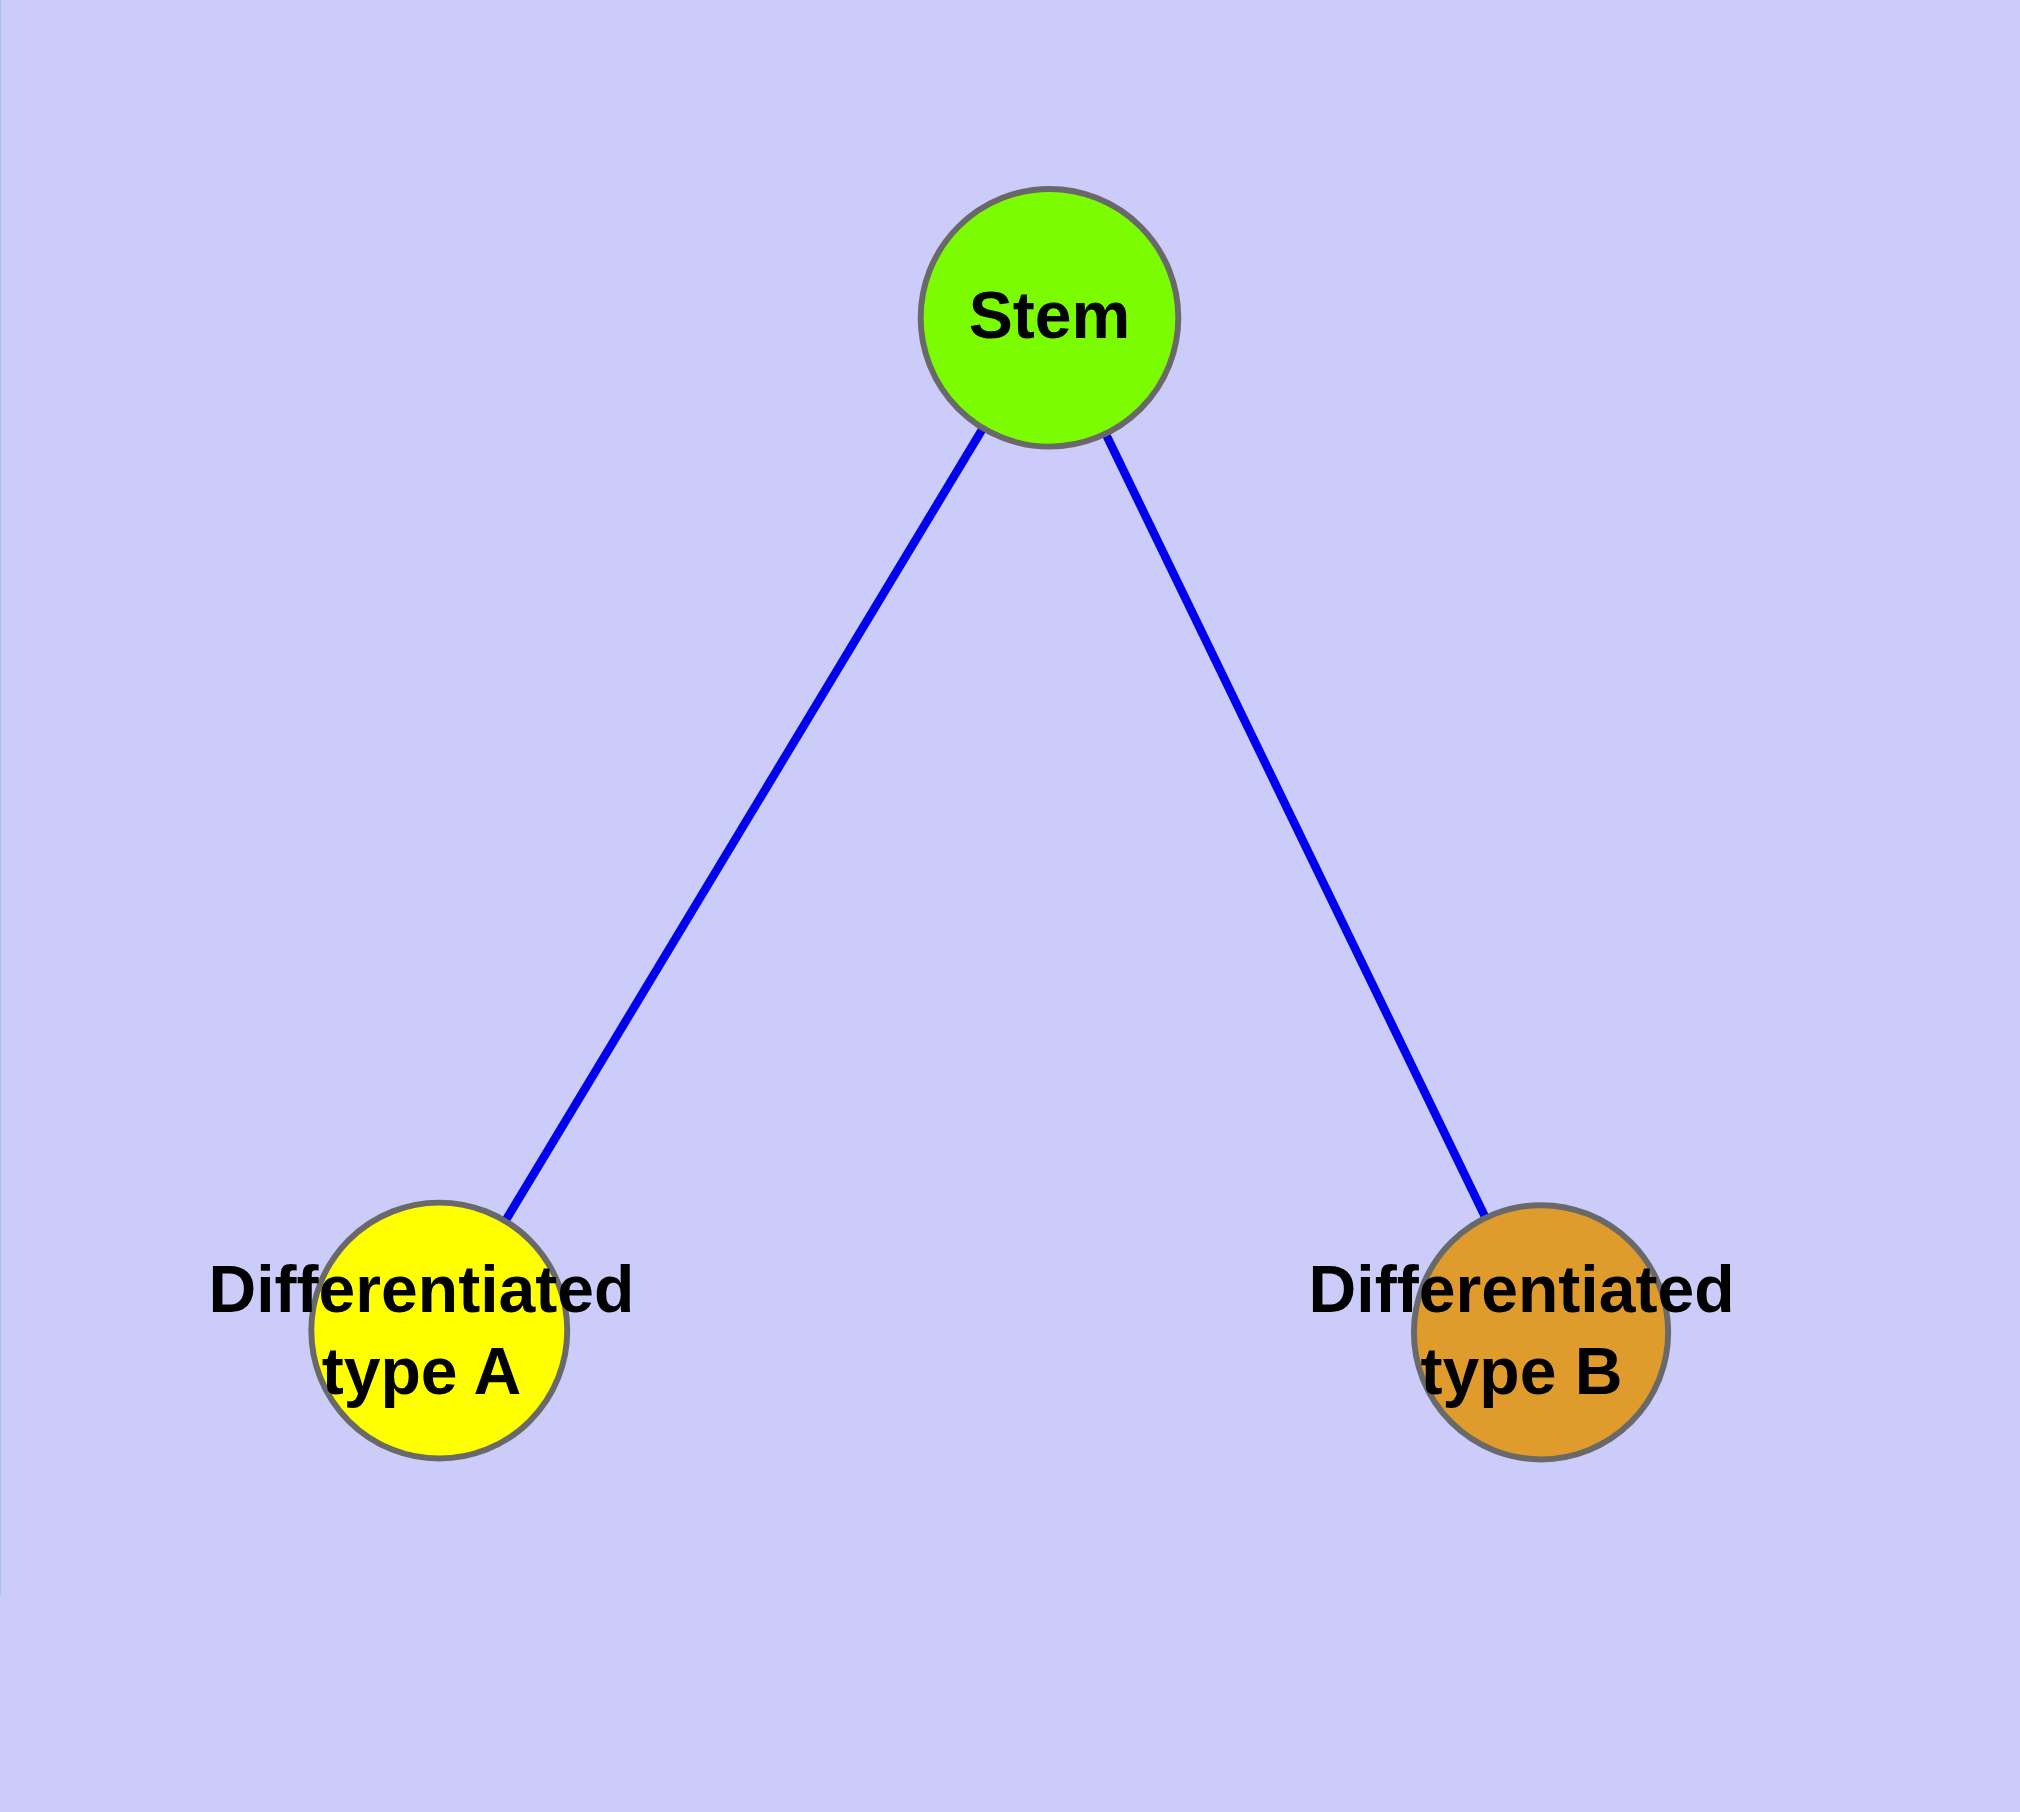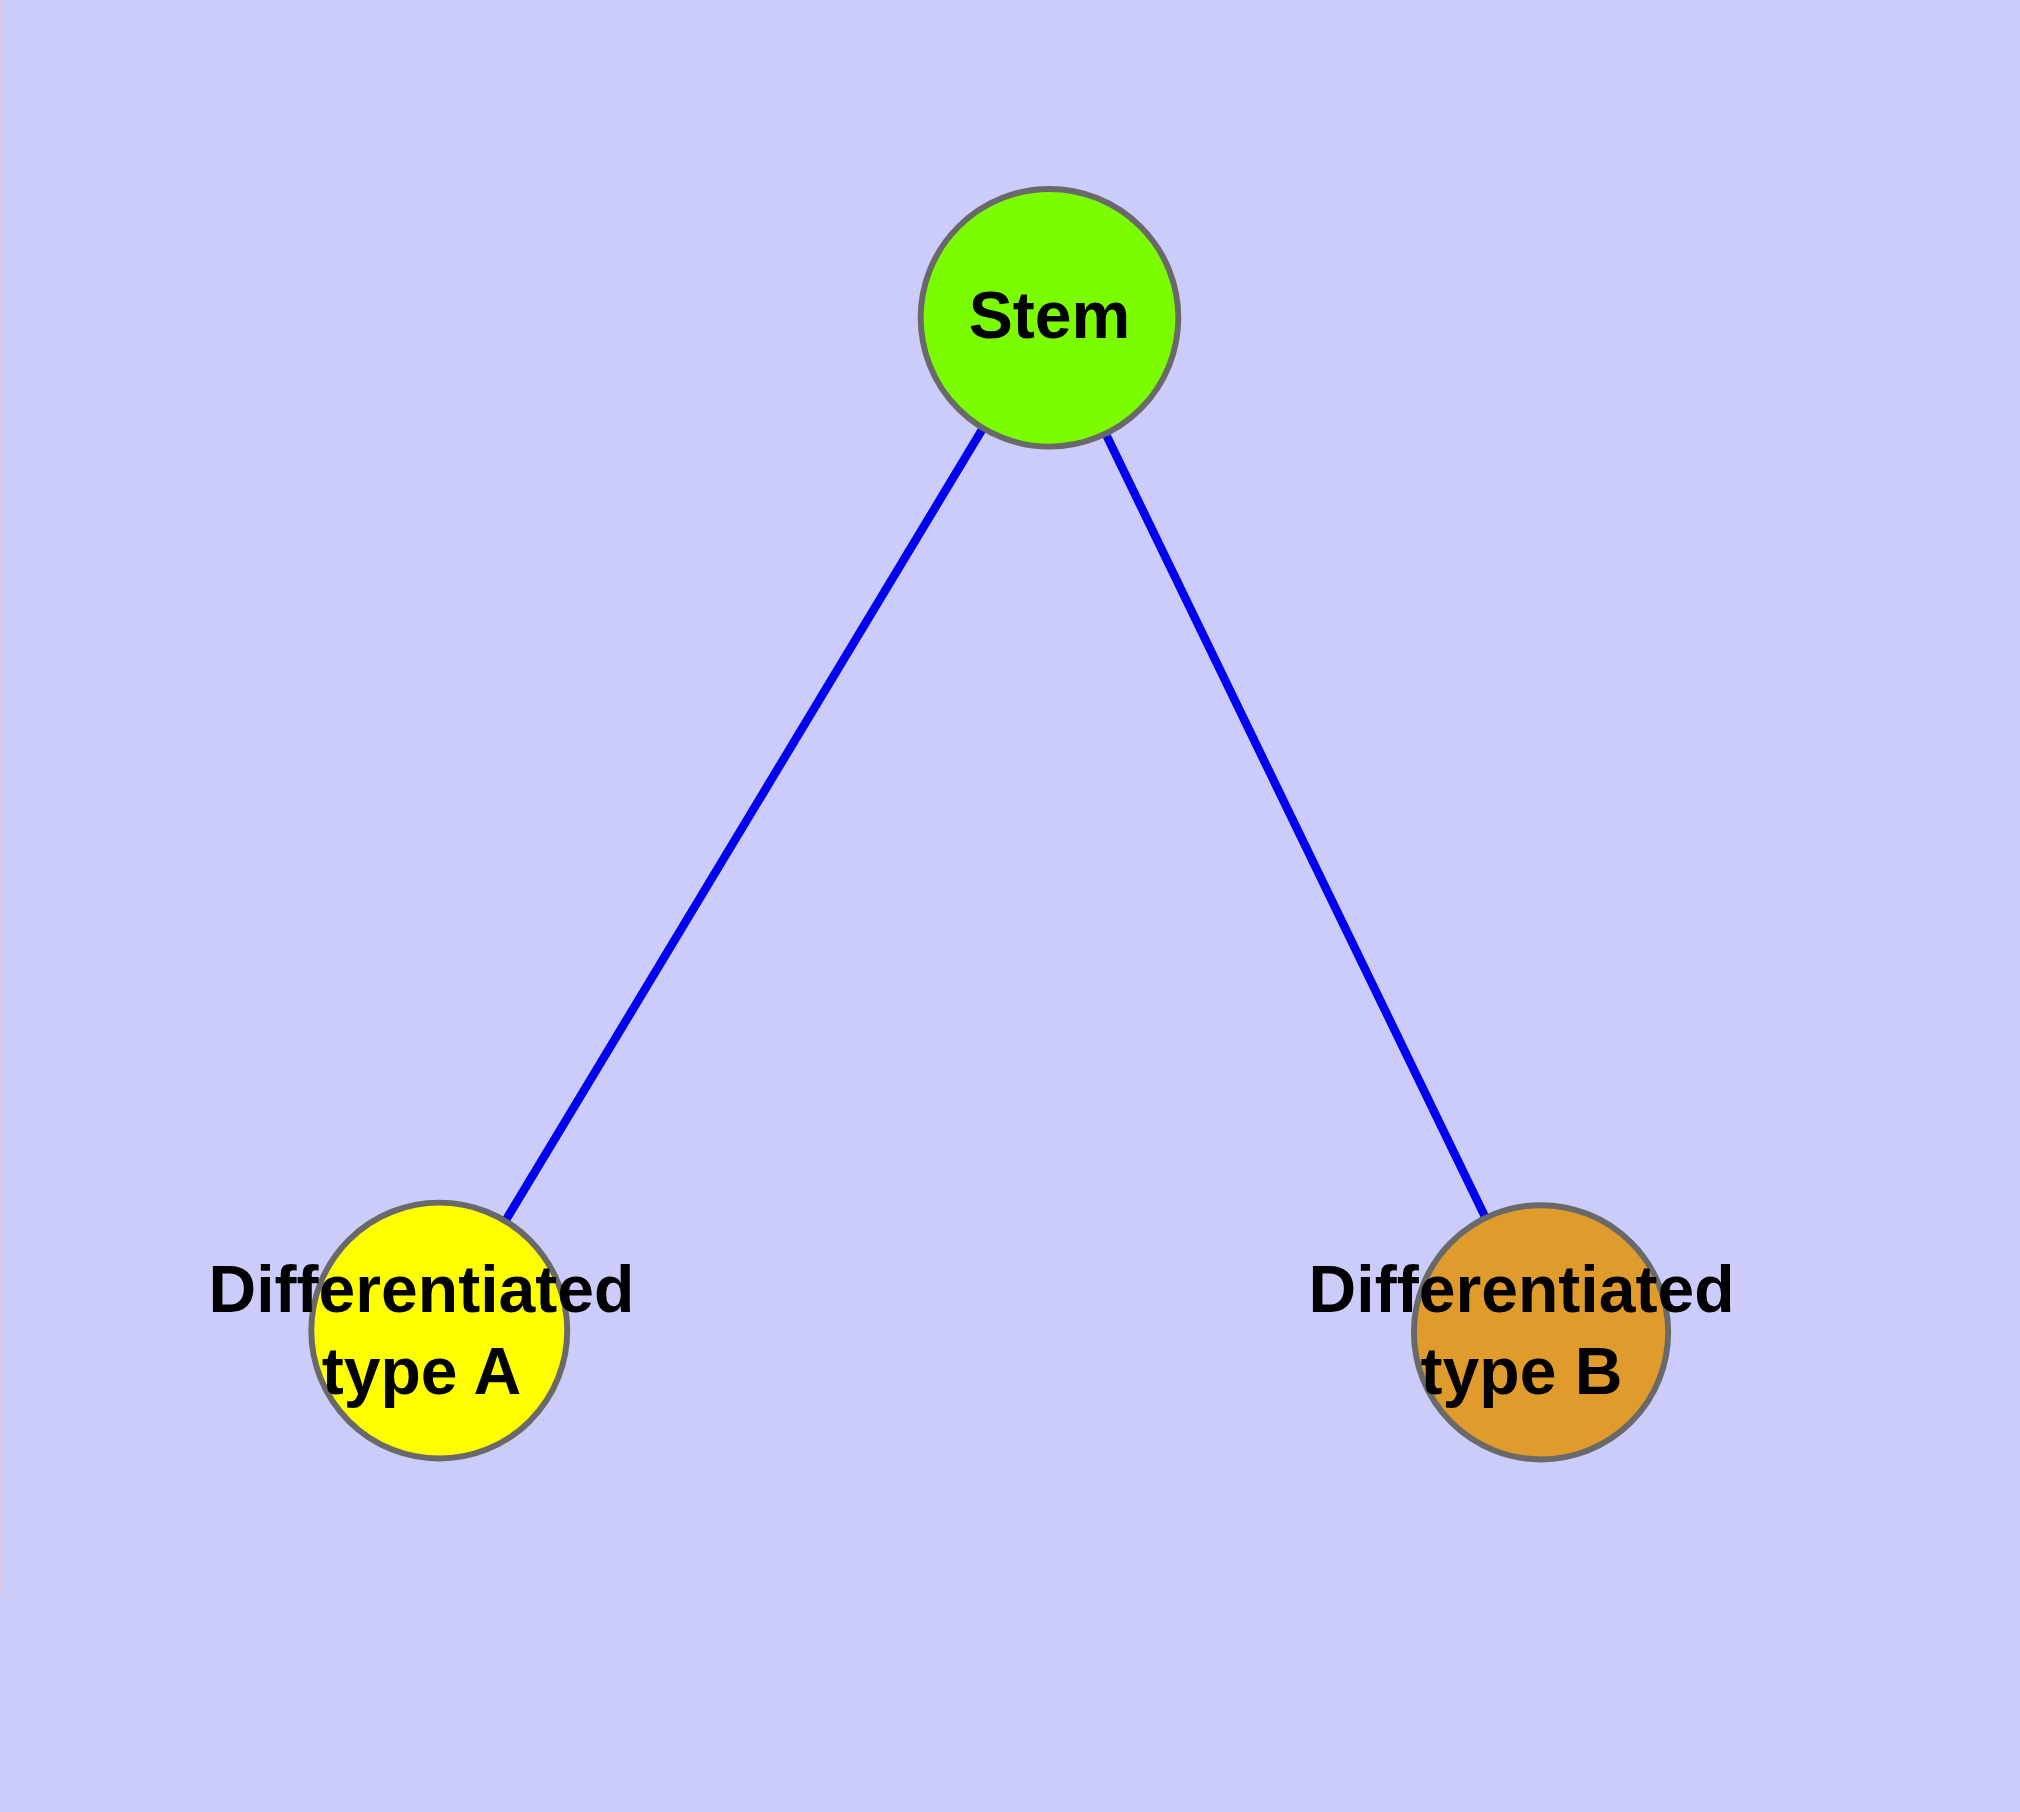--- a/index.html
+++ b/index.html
@@ -4,21 +4,21 @@
 <style>
   html, body {
     margin: 0;
     padding: 0;
     background: #ccccfa;
   }
   #stage {
     position: relative;
     width: 2021px;
     height: 1595px;
-    background: #fdba74;
+    background: #14b8a6;
     overflow: hidden;
     font-family: "Liberation Sans", sans-serif;
   }
   #graph-svg {
     position: absolute;
     left: 0;
     top: 0;
     width: 2021px;
     height: 1812px;
     display: block;

